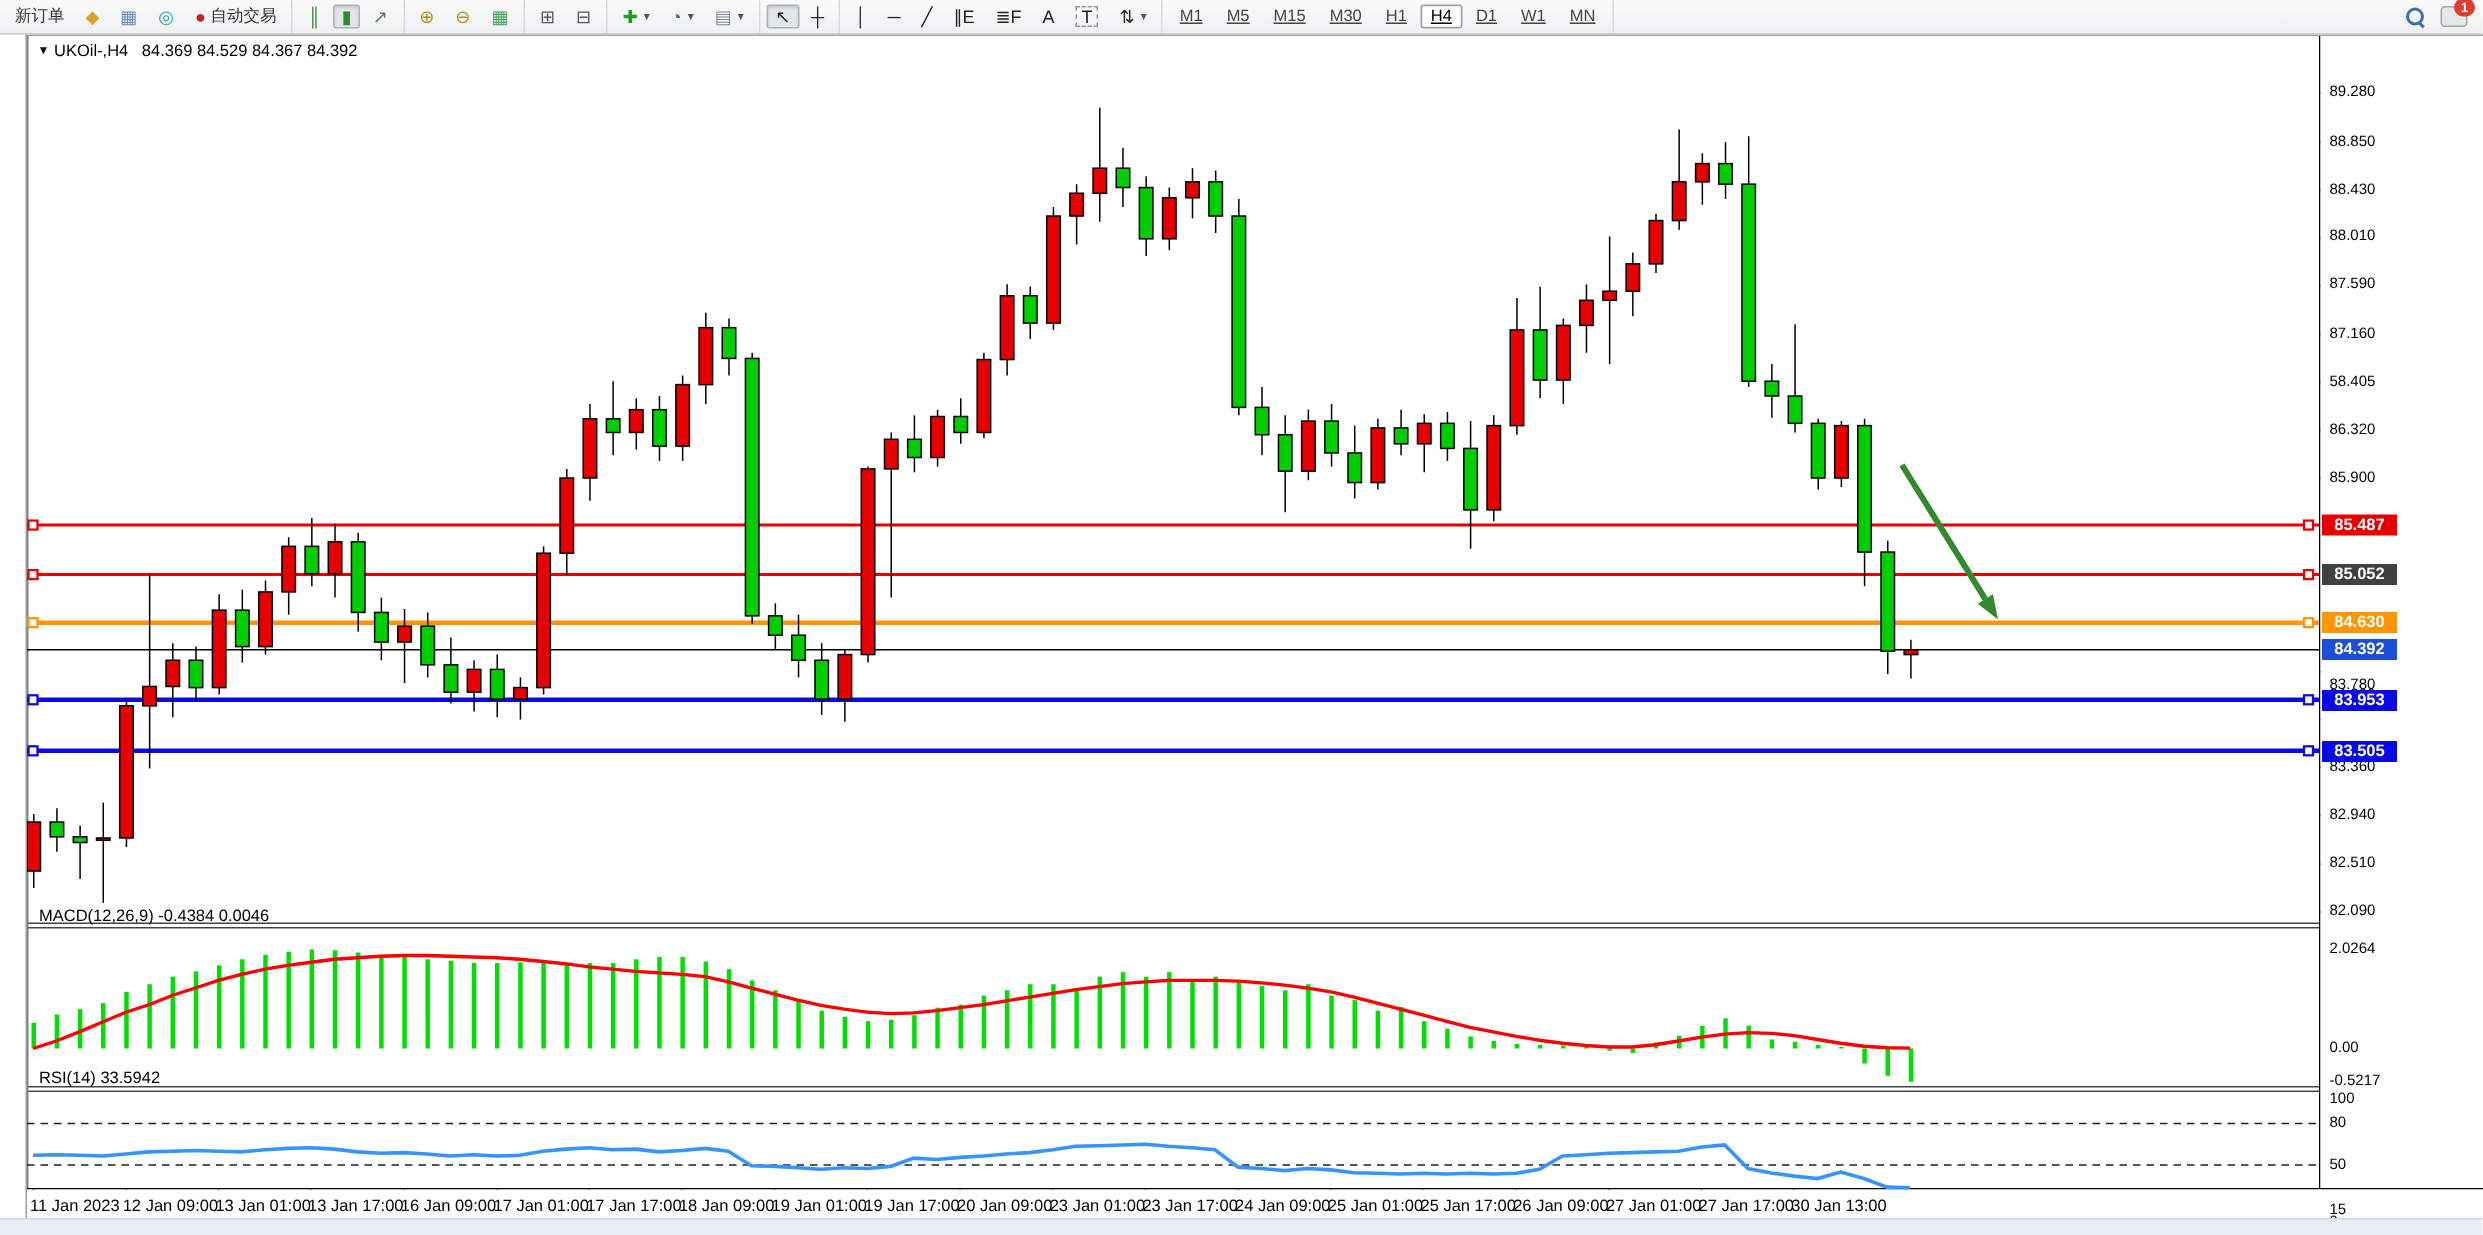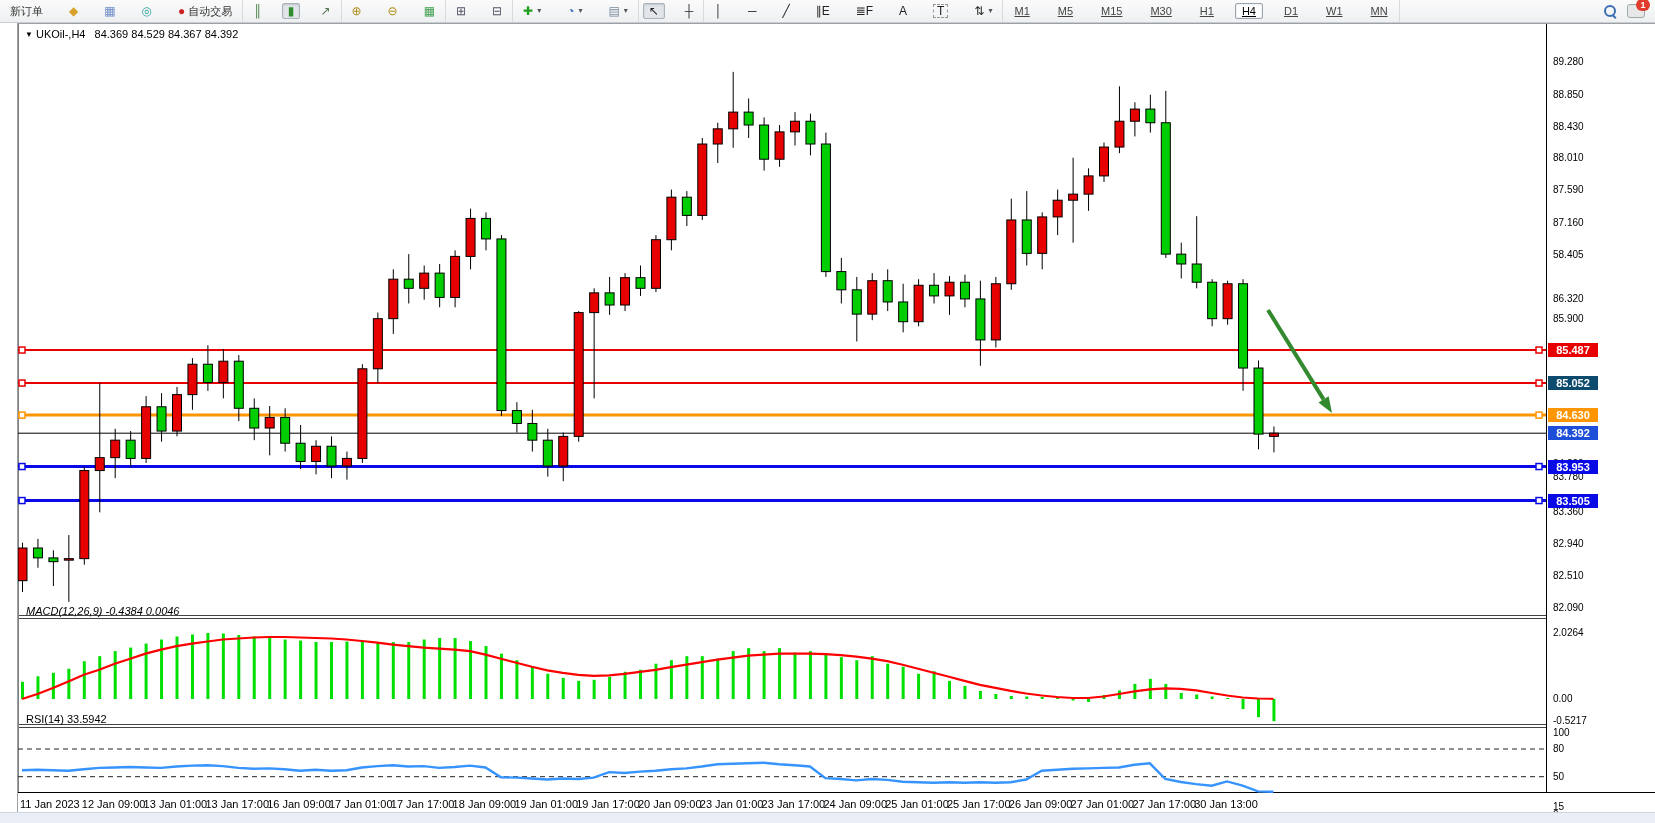--- a/index.html
+++ b/index.html
@@ -1,42 +1,42 @@
 <!DOCTYPE html>
 <html><head>
 <meta charset="utf-8">
 <style>
   html,body{margin:0;padding:0;width:1655px;height:823px;overflow:hidden;
     font-family:"Liberation Sans",sans-serif;background:#fff;}
   
   #toolbar{position:absolute;left:0;top:0;width:1655px;height:22px;
     background:linear-gradient(#fbfbfb,#eef0f2);border-bottom:1px solid #c9ccd1;
     display:flex;align-items:center;font-size:11px;color:#333;z-index:5;}
-  .tb-group{display:flex;align-items:center;height:22px;padding:0 3px;border-right:1px solid #d8dadd;gap:12px;}
+  .tb-group{display:flex;align-items:center;height:22px;padding:0 3px;border-right:1px solid #d8dadd;}
   .tb-btn{display:flex;align-items:center;gap:3px;padding:1px 5px;margin:0 1px;border:1px solid transparent;
     border-radius:2px;cursor:default;white-space:nowrap;line-height:16px;}
   .tb-btn.active{background:#e2e6ea;border-color:#aab4bd;box-shadow:inset 0 1px 2px rgba(0,0,0,.15);}
   .tb-glyph{font-size:12px;line-height:12px;}
   .caret{font-size:8px;color:#555;margin-left:1px;}
   .tf-btn{padding:1px 6px;margin:0 1px;border:1px solid transparent;border-radius:2px;color:#444;text-decoration:underline;}
   .tf-btn.active{background:#fff;border-color:#9aa4ad;box-shadow:inset 0 0 2px rgba(0,0,0,.2);color:#000;}
   #tb-right{margin-left:auto;display:flex;align-items:center;gap:10px;padding-right:10px;}
   .search-ico{position:relative;width:13px;height:13px;}
   .search-ico .lens{position:absolute;left:0;top:0;width:8px;height:8px;border:2px solid #3c6eb4;border-radius:50%;}
   .search-ico .handle{position:absolute;left:9px;top:9px;width:5px;height:2px;background:#3c6eb4;transform:rotate(45deg);transform-origin:0 0;}
   .chat-ico{position:relative;width:16px;height:12px;background:#e7e7e7;border:1px solid #9aa;border-radius:3px;}
   .chat-badge{position:absolute;right:-6px;top:-6px;min-width:12px;height:12px;border-radius:7px;background:#e03c2e;
     color:#fff;font-size:9px;font-weight:bold;text-align:center;line-height:12px;padding:0 1px;}
   
   #chartwin{position:absolute;left:0;top:23px;width:1655px;height:789px;background:#fff;
     border-top:1px solid #9aa0a6;border-left:1px solid #9aa0a6;box-sizing:border-box;margin-left:17px;}
   #chartsvg{position:absolute;left:0;top:0;}
   .overlay-label{position:absolute;font-size:11px;color:#000;z-index:3;white-space:nowrap;}
   #symbol-label{left:7px;top:4px;}
-  #macd-label{left:8px;top:581px;font-style:italic;}
+  #macd-label{left:8px;top:581px;}
   #rsi-label{left:8px;top:689px;}
   #right-axis{position:absolute;left:1529px;top:0;width:119px;height:768px;background:#fff;}
   .ytick{position:absolute;left:6px;font-size:10px;color:#000;transform:translateY(-6px);}
   .price-badge{position:absolute;left:1px;width:50px;height:14px;transform:translateY(-7px);
     color:#fff;font-size:11px;font-weight:bold;text-align:center;line-height:14px;}
   #gray-edge{position:absolute;left:1648px;top:0;width:7px;height:789px;background:#d4d0c8;border-left:1px solid #aaa;}
   #time-axis{position:absolute;left:0;top:768px;width:1528px;height:22px;}
   .xtick-label{position:absolute;top:6px;font-size:11px;color:#000;white-space:nowrap;}
   #bottom-strip{position:absolute;left:0;top:812px;width:1655px;height:11px;background:#e9eef7;border-top:1px solid #cdd5e2;}
 </style>
@@ -503,30 +503,30 @@
   <div class="overlay-label" id="rsi-label">RSI(14) 33.5942</div>
 
   <div id="right-axis">
       <span class="ytick" style="top:38.0px">89.280</span>
       <span class="ytick" style="top:70.7px">88.850</span>
       <span class="ytick" style="top:102.5px">88.430</span>
       <span class="ytick" style="top:134.4px">88.010</span>
       <span class="ytick" style="top:166.3px">87.590</span>
       <span class="ytick" style="top:199.0px">87.160</span>
       <span class="ytick" style="top:230.9px">58.405</span>
-      <span class="ytick" style="top:275px">86.320</span>
+      <span class="ytick" style="top:263px">86.320</span>
       <span class="ytick" style="top:294.7px">85.900</span>
       <span class="ytick" style="top:440px">84.200</span>
-      <span class="ytick" style="top:453px">83.780</span>
+      <span class="ytick" style="top:433px">83.780</span>
       <span class="ytick" style="top:487.6px">83.360</span>
       <span class="ytick" style="top:519.5px">82.940</span>
       <span class="ytick" style="top:552.1px">82.510</span>
       <span class="ytick" style="top:584.0px">82.090</span>
       <span class="price-badge" style="top:326.0px;background:#e80000">85.487</span>
-      <span class="price-badge" style="top:359.1px;background:#0c4a6e">85.052</span>
+      <span class="price-badge" style="top:359.1px;background:#404040">85.052</span>
       <span class="price-badge" style="top:391.1px;background:#ff9500">84.630</span>
       <span class="price-badge" style="top:442.5px;background:#0a0ae6">83.953</span>
       <span class="price-badge" style="top:476.6px;background:#0a0ae6">83.505</span>
       <span class="price-badge" style="top:409.2px;background:#1d4ed8">84.392</span>
       <span class="ytick" style="top:609px">2.0264</span>
       <span class="ytick" style="top:675px">0.00</span>
       <span class="ytick" style="top:697px">-0.5217</span>
       <span class="ytick" style="top:709px">100</span>
       <span class="ytick" style="top:725px">80</span>
       <span class="ytick" style="top:752.7px">50</span>

